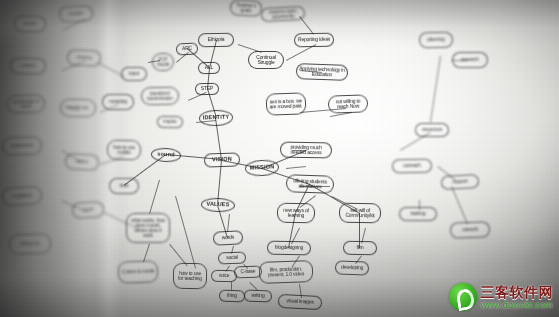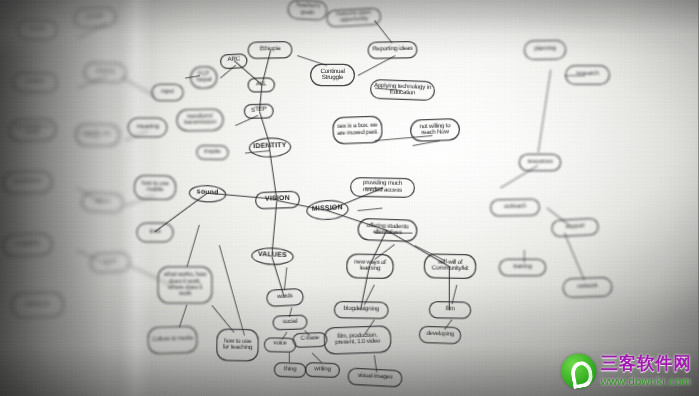--- a/index.html
+++ b/index.html
@@ -129,24 +129,23 @@
     width: 11px; height: 15px;
     border: 3px solid #fff;
     border-radius: 50% 50% 50% 0;
     border-right-color: rgba(255,255,255,0.85);
     transform: rotate(-10deg);
   }
   .wm-text { display: flex; flex-direction: column; line-height: 1; }
   .wm-cn {
     font-size: 14px;
     font-weight: bold;
-    color: #a21caf;
+    color: #7f1d1d;
     text-shadow: 0 0 2px rgba(255,255,255,0.9), 0 1px 0 rgba(255,255,255,0.8);
     letter-spacing: 0.5px;
-    font-family: Liberation Mono, monospace;
   }
   .wm-url {
     font-size: 9px;
     color: #2f8f22;
     text-shadow: 0 0 2px rgba(255,255,255,0.95);
     letter-spacing: 0.2px;
     margin-top: 2px;
   }
   .grain {
     position: absolute;

